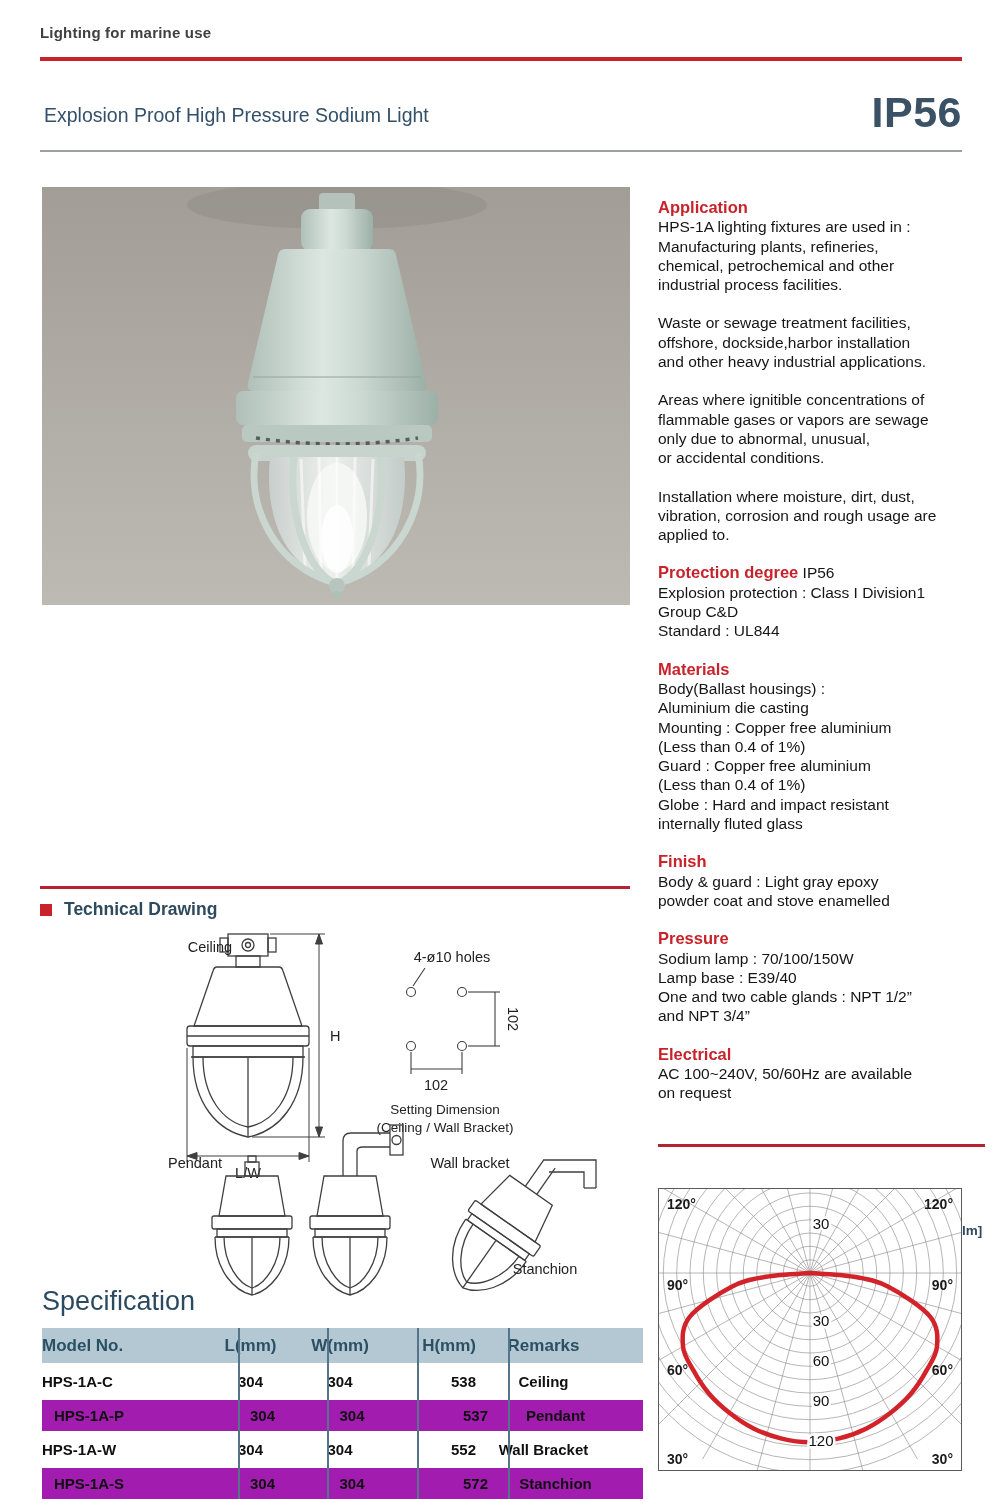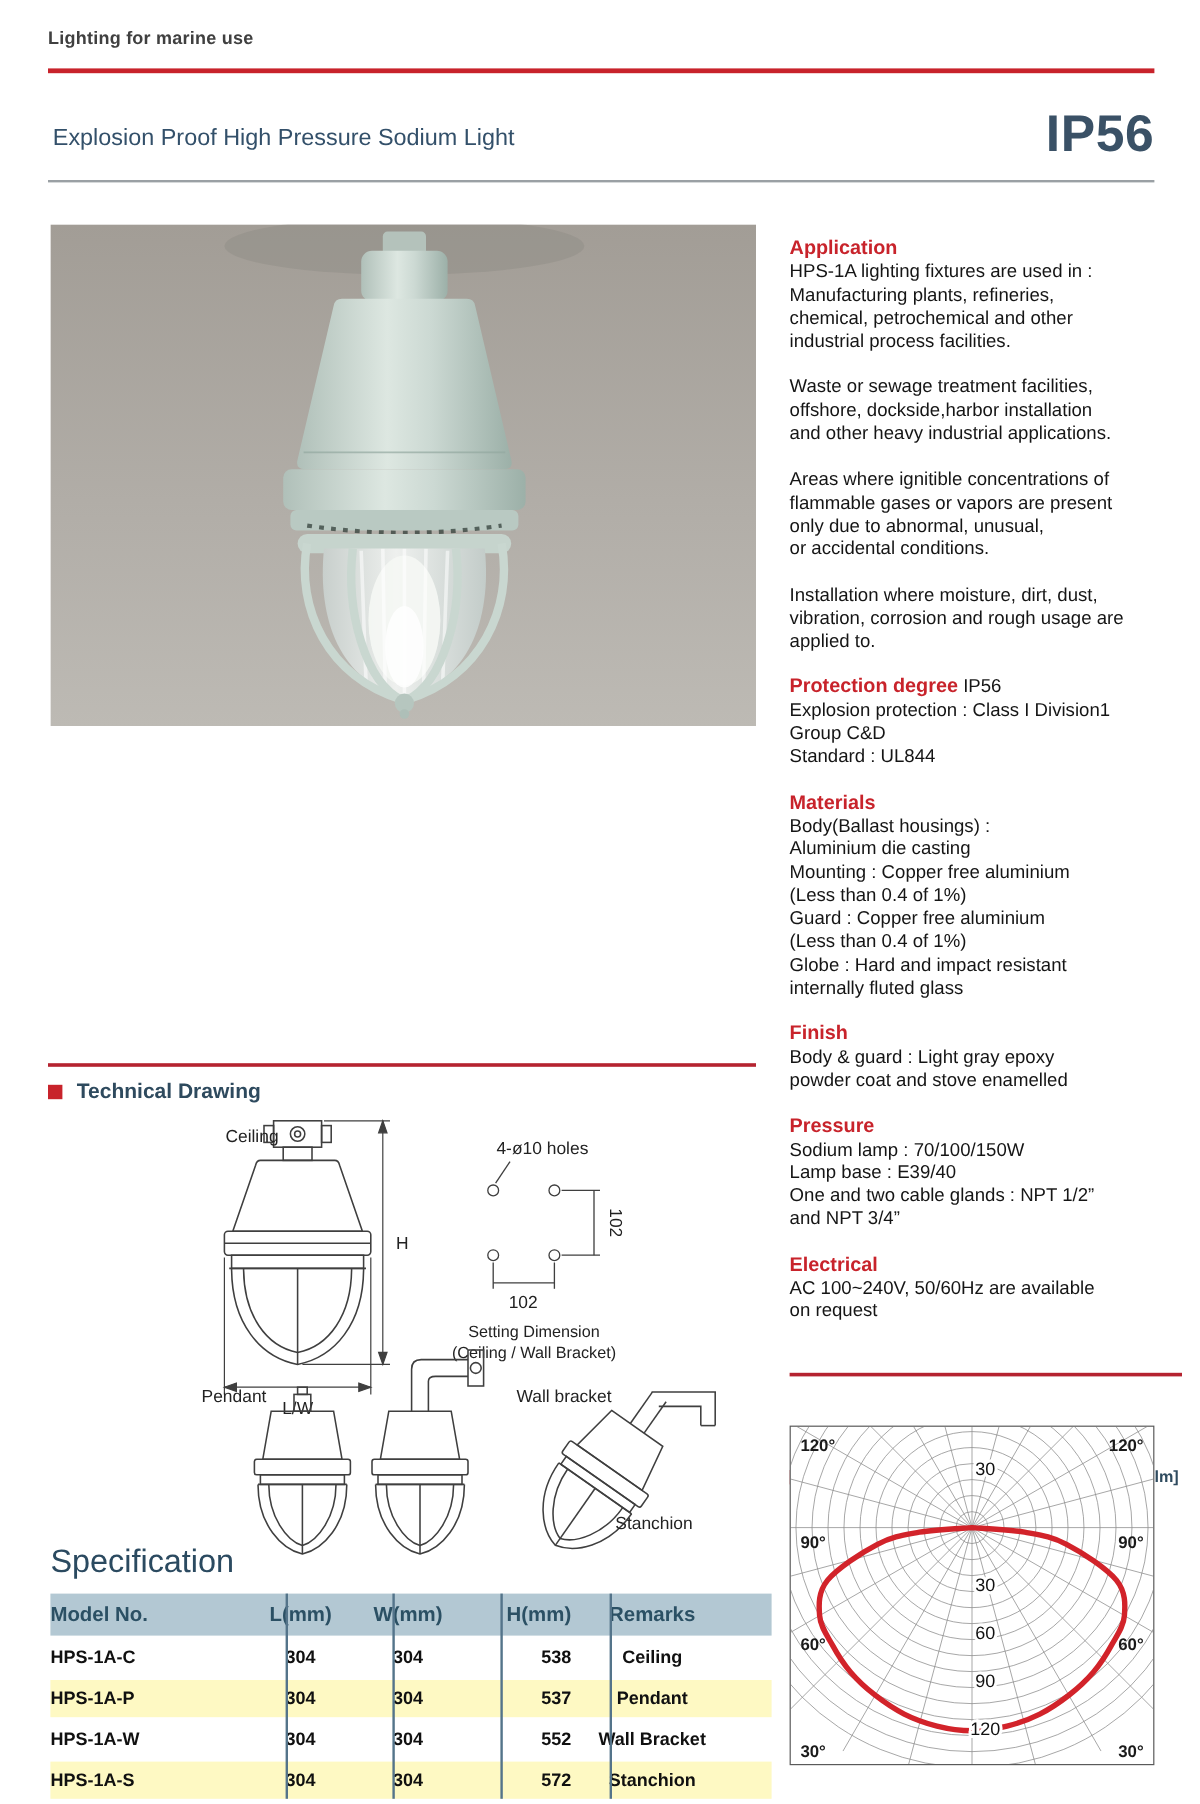--- a/index.html
+++ b/index.html
@@ -24,21 +24,21 @@
   .rule-red-left{left:40px;top:886px;width:590px;height:2.5px;background:#b52330;}
   .tech-head{left:40px;top:899px;gap:12px;}
   .techsvg{left:40px;top:928px;}
   .rule-red-right{left:658px;top:1144px;width:327px;height:2.5px;background:#b52330;}
   .ldc-head{left:658px;top:1220px;}
   .chart{left:658px;top:1188px;width:302px;height:281px;border:1px solid #5a5a5a;background:#fff;}
   .spec-title{left:42px;top:1286px;font-size:27px;font-weight:normal;color:#2b4a60;}
   .spec-table{left:42px;top:1328px;width:601px;}
   .thead{display:flex;height:35px;background:#b3c8d3;color:#2b5064;font-size:17px;font-weight:600;align-items:center;}
   .trow{display:flex;height:31px;margin-top:3px;font-size:15px;font-weight:600;color:#101010;align-items:center;}
-  .trow.alt{background:#fef9c3;}
+  .trow.alt{background:#a21caf;padding-left:12px;}
   .c0{width:164px;}
   .c1{width:89px;text-align:center;}
   .c2{width:90px;text-align:center;}
   .c3{width:91px;text-align:right;}
   .c4{width:135px;text-align:center;}
   .vsep{position:absolute;top:0;width:2px;height:171px;background:#54748a;z-index:3;}
   .drawtext{fill:#222;font-size:14.5px;font-family:"Liberation Sans",sans-serif;}
   .drawsmall{fill:#222;font-size:13.5px;font-family:"Liberation Sans",sans-serif;}
 </style>
 </head>
@@ -112,21 +112,21 @@
     <div class="sec">
       <div class="sec-h">Application</div>
       <div class="lines">HPS-1A lighting fixtures are used in :
 Manufacturing plants, refineries,
 chemical, petrochemical and other
 industrial process facilities.</div>
       <div class="lines" style="margin-top:19px">Waste or sewage treatment facilities,
 offshore, dockside,harbor installation
 and other heavy industrial applications.</div>
       <div class="lines" style="margin-top:19px">Areas where ignitible concentrations of
-flammable gases or vapors are present
+flammable gases or vapors are sewage
 only due to abnormal, unusual,
 or accidental conditions.</div>
       <div class="lines" style="margin-top:19px">Installation where moisture, dirt, dust,
 vibration, corrosion and rough usage are
 applied to.</div>
     </div>
     <div class="sec">
       <div><span class="sec-h-inline">Protection degree</span>
         <span class="proto-val">IP56</span></div>
       <div class="lines">Explosion protection : Class I Division1

